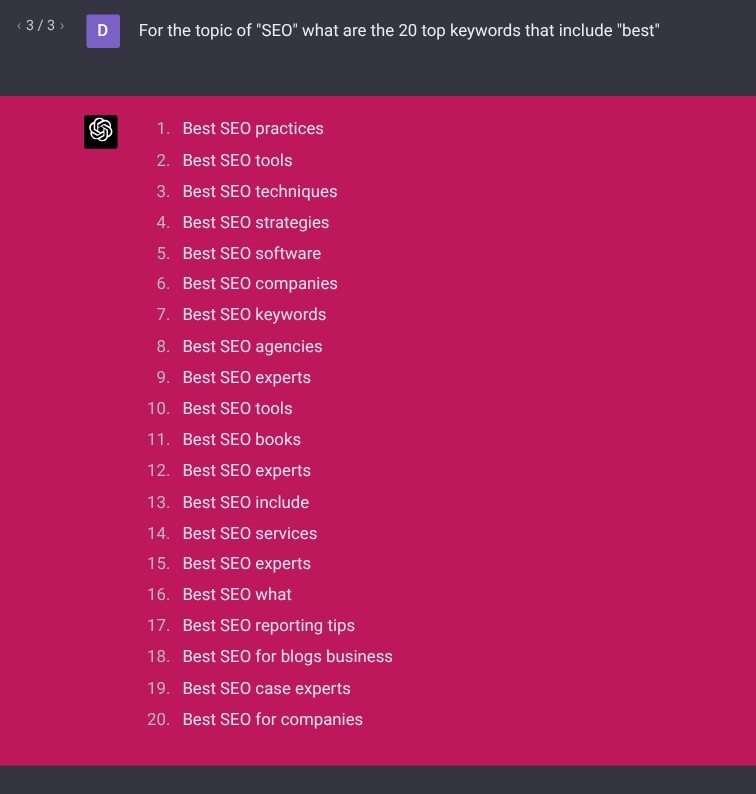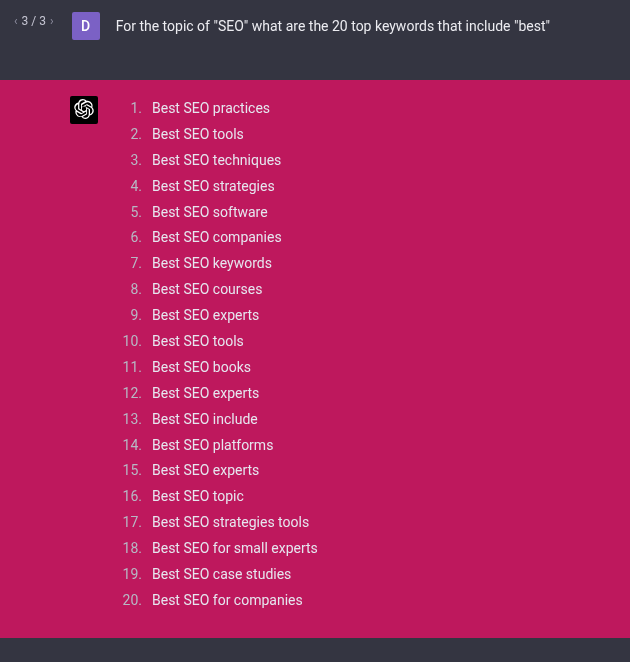--- a/index.html
+++ b/index.html
@@ -159,54 +159,54 @@
           <li>
             <span>Best SEO software</span>
           </li>
           <li>
             <span>Best SEO companies</span>
           </li>
           <li>
             <span>Best SEO keywords</span>
           </li>
           <li>
-            <span>Best SEO courses</span>
+            <span>Best SEO agencies</span>
           </li>
           <li>
             <span>Best SEO experts</span>
           </li>
           <li>
             <span>Best SEO tools</span>
           </li>
           <li>
             <span>Best SEO books</span>
           </li>
           <li>
             <span>Best SEO experts</span>
           </li>
           <li>
             <span>Best SEO include</span>
           </li>
           <li>
-            <span>Best SEO platforms</span>
+            <span>Best SEO services</span>
           </li>
           <li>
             <span>Best SEO experts</span>
           </li>
           <li>
-            <span>Best SEO topic</span>
-          </li>
-          <li>
-            <span>Best SEO strategies tools</span>
-          </li>
-          <li>
-            <span>Best SEO for small experts</span>
-          </li>
-          <li>
-            <span>Best SEO case studies</span>
+            <span>Best SEO what</span>
+          </li>
+          <li>
+            <span>Best SEO reporting tips</span>
+          </li>
+          <li>
+            <span>Best SEO for blogs business</span>
+          </li>
+          <li>
+            <span>Best SEO case experts</span>
           </li>
           <li>
             <span>Best SEO for companies</span>
           </li>
         </ol>
     </div>
   </div>
 
 </div>
 

